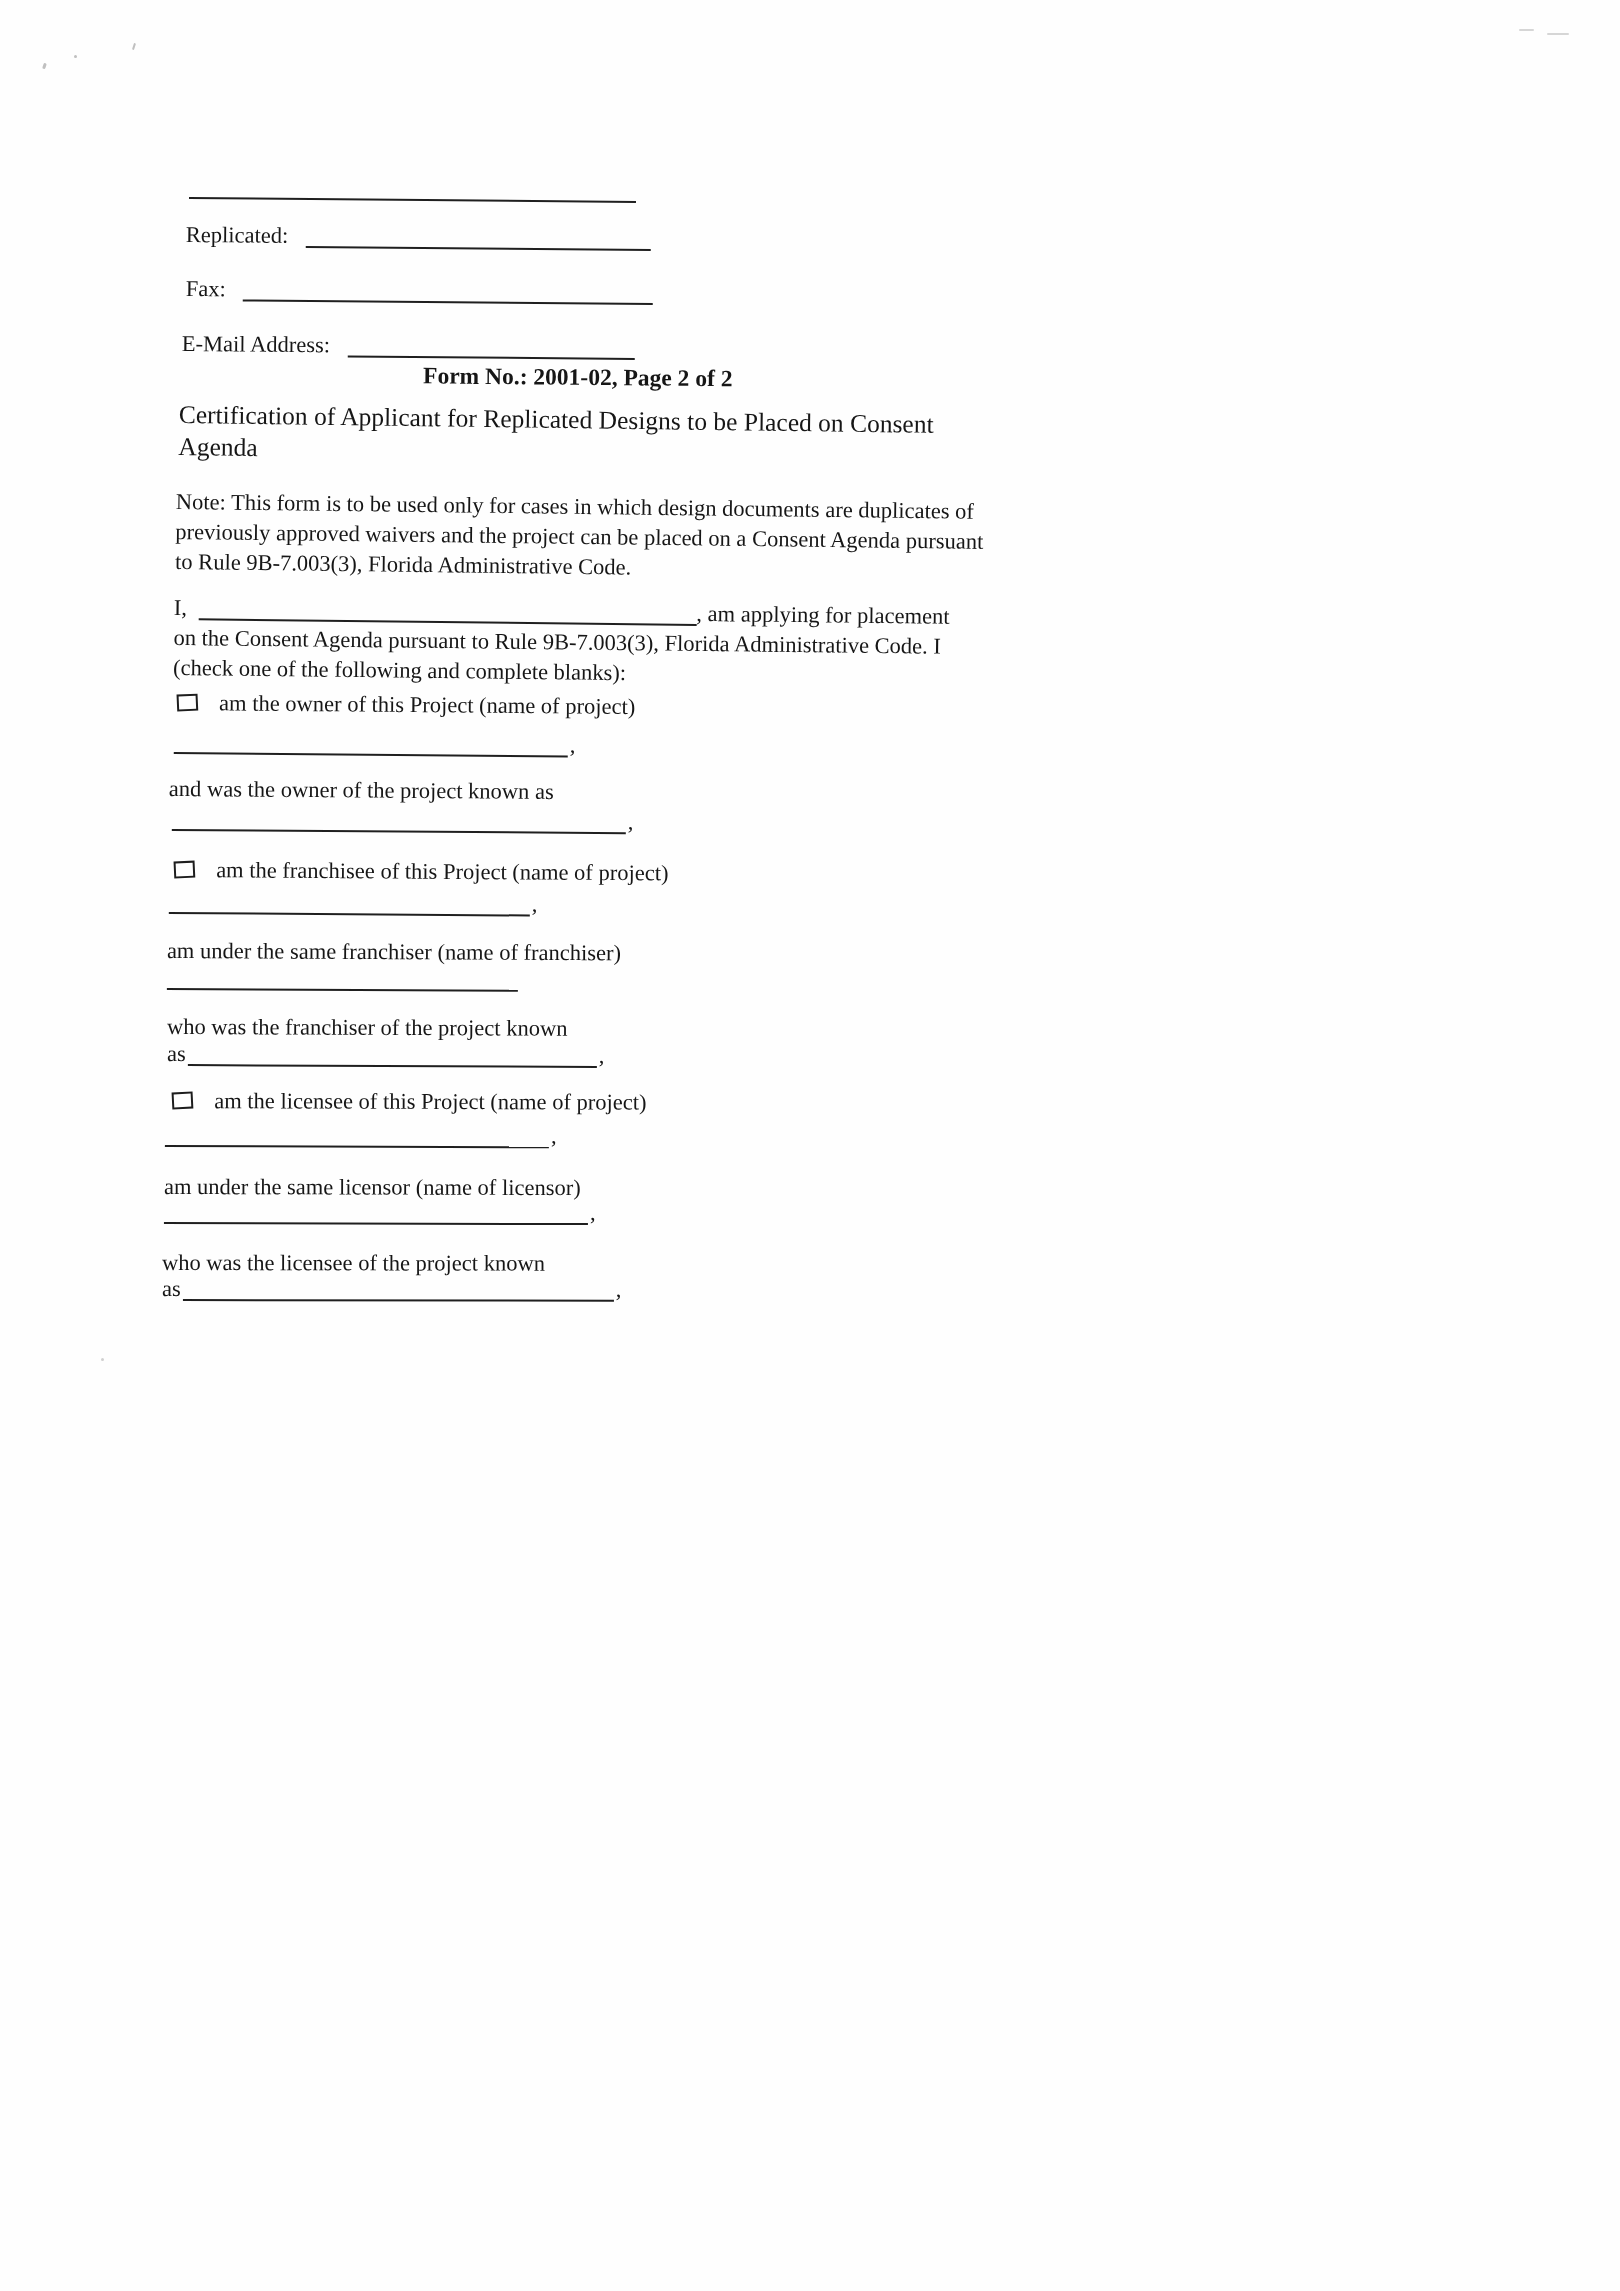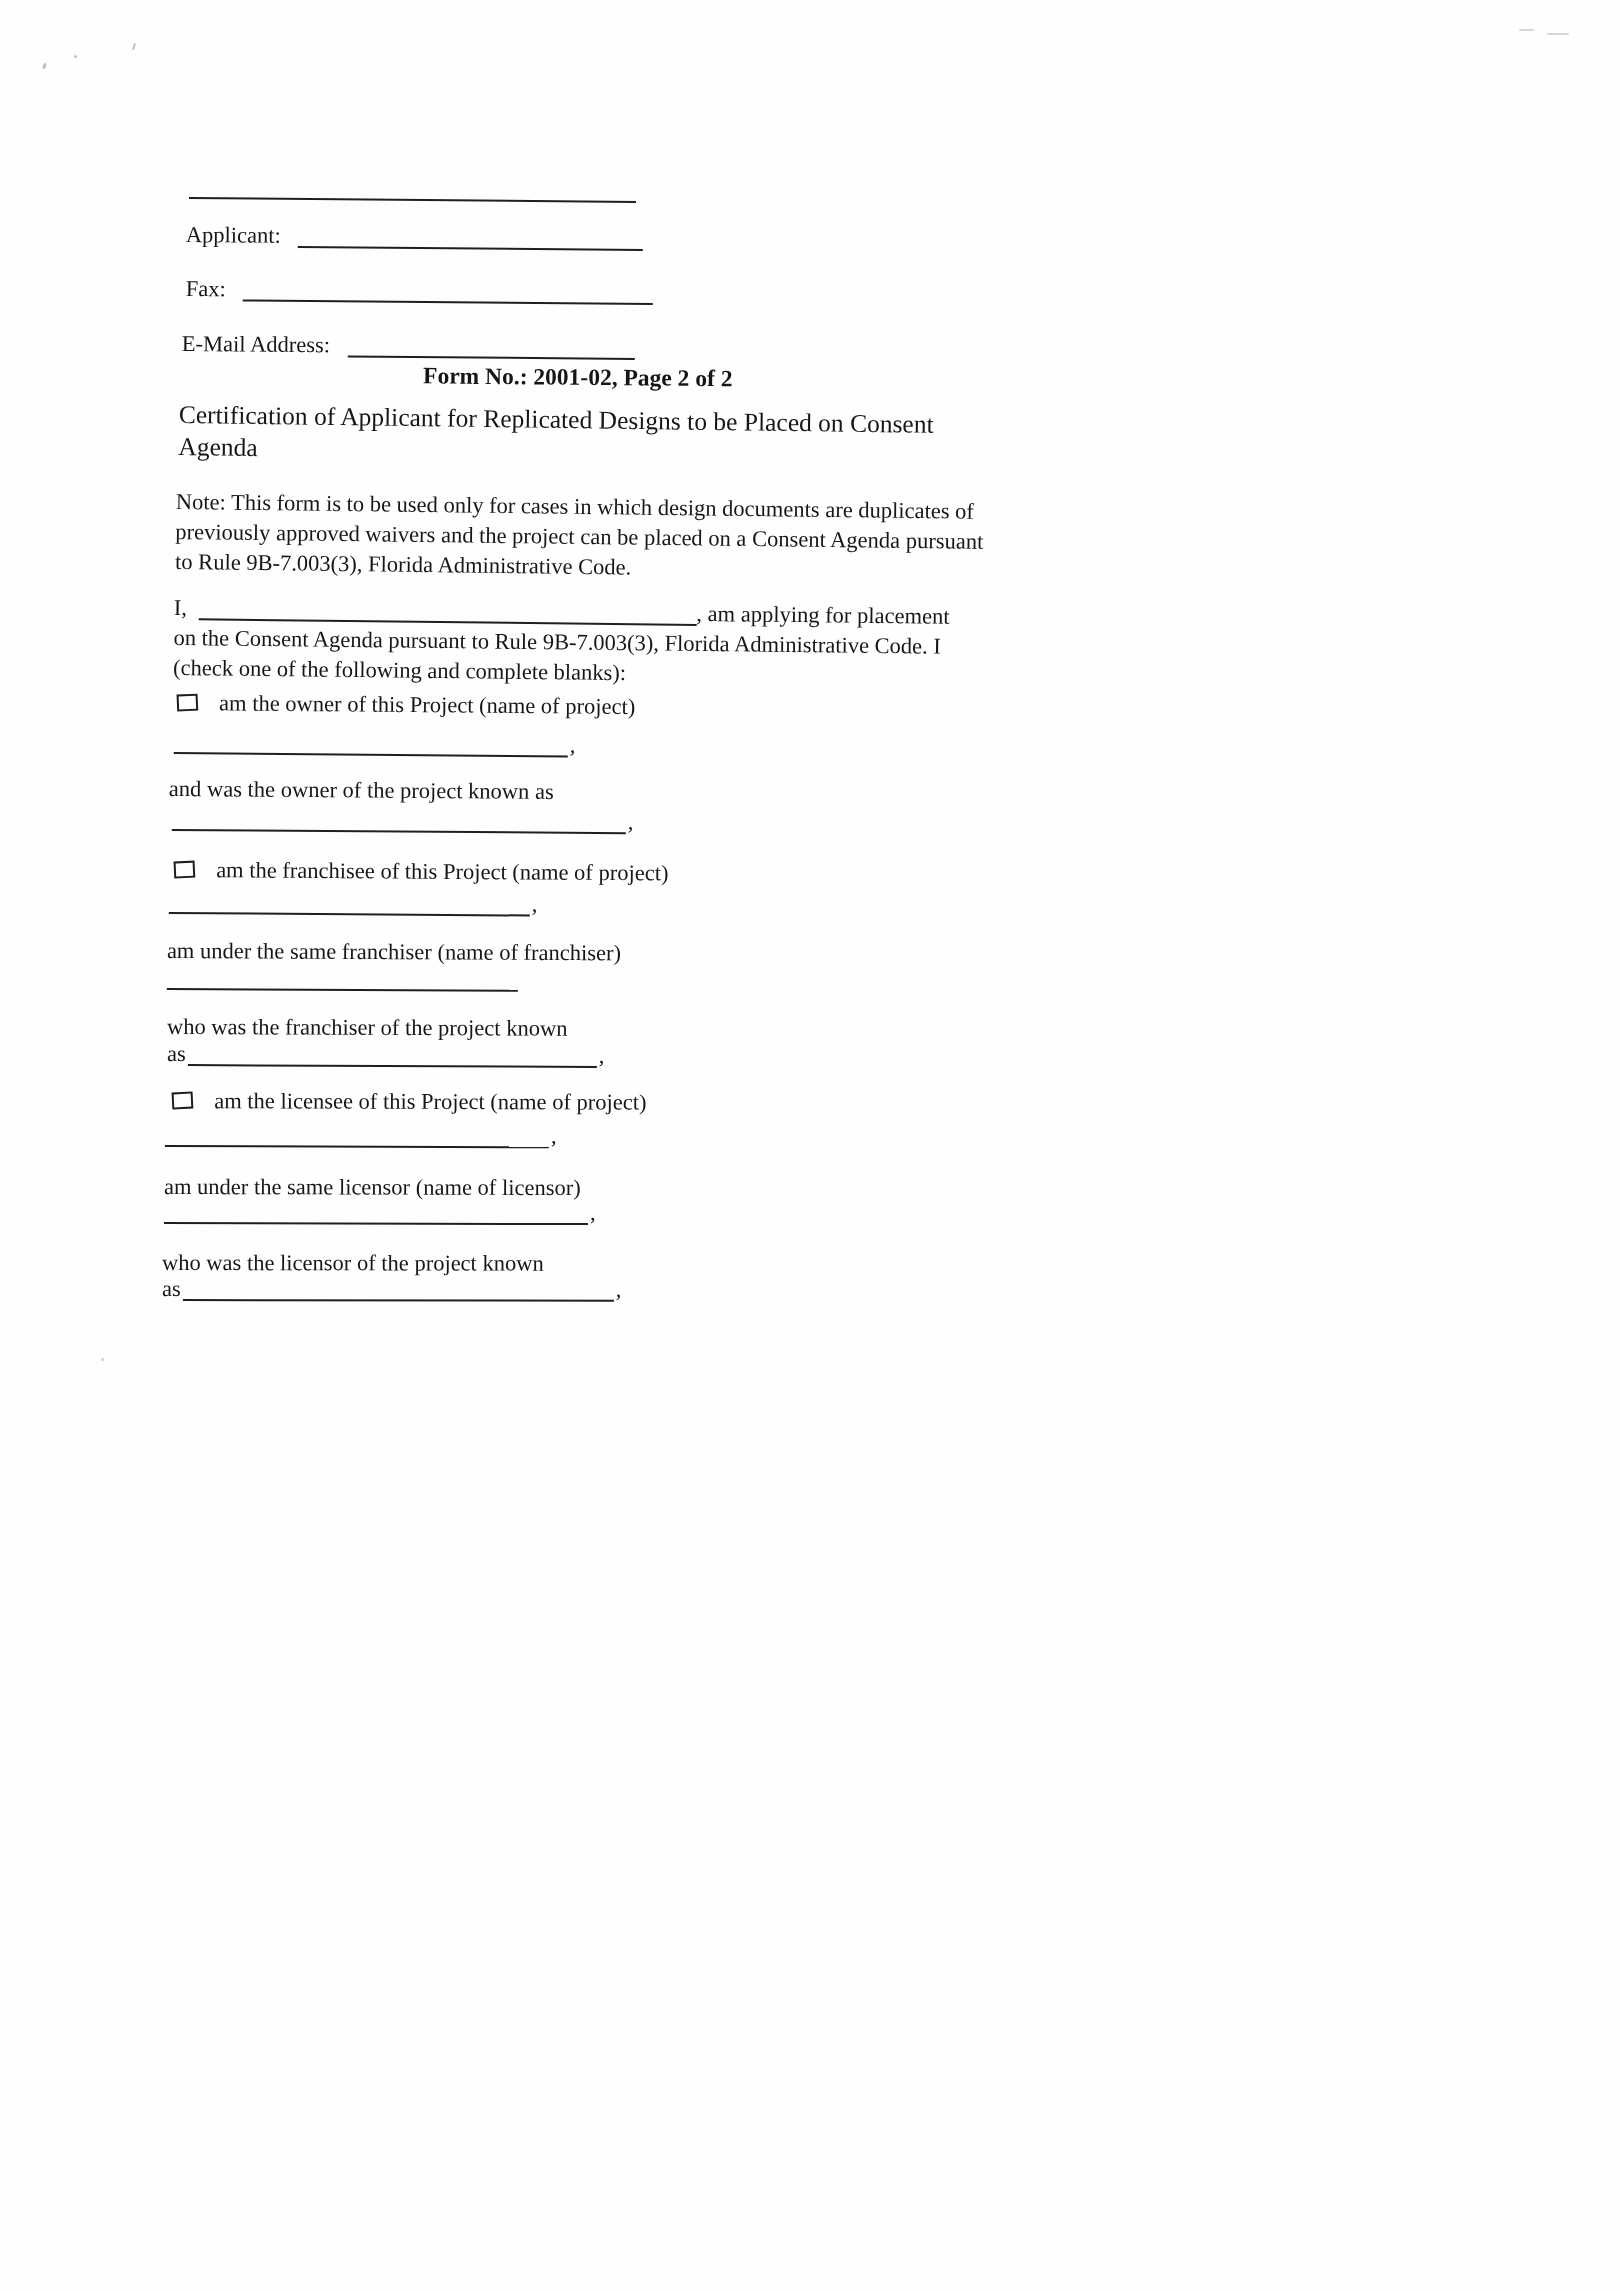--- a/index.html
+++ b/index.html
@@ -78,21 +78,21 @@
   <span class="artifact" style="left:43px;top:63px;width:2.9px;height:5.9px;transform:rotate(20deg)"></span>
   <span class="artifact" style="left:74px;top:55px;width:2.9px;height:2.9px"></span>
   <span class="artifact" style="left:133px;top:43px;width:2px;height:6.9px;transform:rotate(18deg)"></span>
   <span class="artifact" style="left:1519px;top:29px;width:14.7px;height:2px;opacity:0.35"></span>
   <span class="artifact" style="left:1547px;top:33px;width:21.6px;height:2px;opacity:0.35"></span>
   <span class="artifact" style="left:101px;top:1358px;width:2.9px;height:2.9px;opacity:0.4"></span>
 
   <div class="hline" style="left:189px;top:197px;width:447px;transform:rotate(0.5deg)"></div>
 
   <div class="row" style="left:186px;top:220px;transform:rotate(0.5deg)">
-    <span>Applicant:</span>
+    <span>Replicated:</span>
     <span class="blank" style="width:345px;margin-left:11.8px"></span>
   </div>
 
   <div class="row" style="left:186px;top:274px;transform:rotate(0.5deg)">
     <span>Fax:</span>
     <span class="blank" style="width:410px;margin-left:11.8px"></span>
   </div>
 
   <div class="row" style="left:182px;top:329px;transform:rotate(0.5deg)">
     <span>E-Mail Address:</span>
@@ -150,19 +150,19 @@
   <div class="row" style="left:172px;top:1086px;transform:rotate(0.2deg)">
     <span class="checkbox"></span><span>am the licensee of this Project (name of project)</span>
   </div>
   <div class="row" style="left:165px;top:1120px;transform:rotate(0.2deg)">
     <span class="blank" style="width:384px"></span><span class="comma">,</span>
   </div>
   <div class="row" style="left:164px;top:1172px;transform:rotate(0.15deg)">am under the same licensor (name of licensor)</div>
   <div class="row" style="left:164px;top:1197px;transform:rotate(0.15deg)">
     <span class="blank" style="width:424px"></span><span class="comma">,</span>
   </div>
-  <div class="row" style="left:162px;top:1248px;transform:rotate(0.1deg)">who was the licensor of the project known</div>
+  <div class="row" style="left:162px;top:1248px;transform:rotate(0.1deg)">who was the licensee of the project known</div>
   <div class="row" style="left:162px;top:1274px;transform:rotate(0.1deg)">
     <span>as</span><span class="blank" style="width:431px;margin-left:2px"></span><span class="comma">,</span>
   </div>
 
 </div>
 
 
 </body></html>

